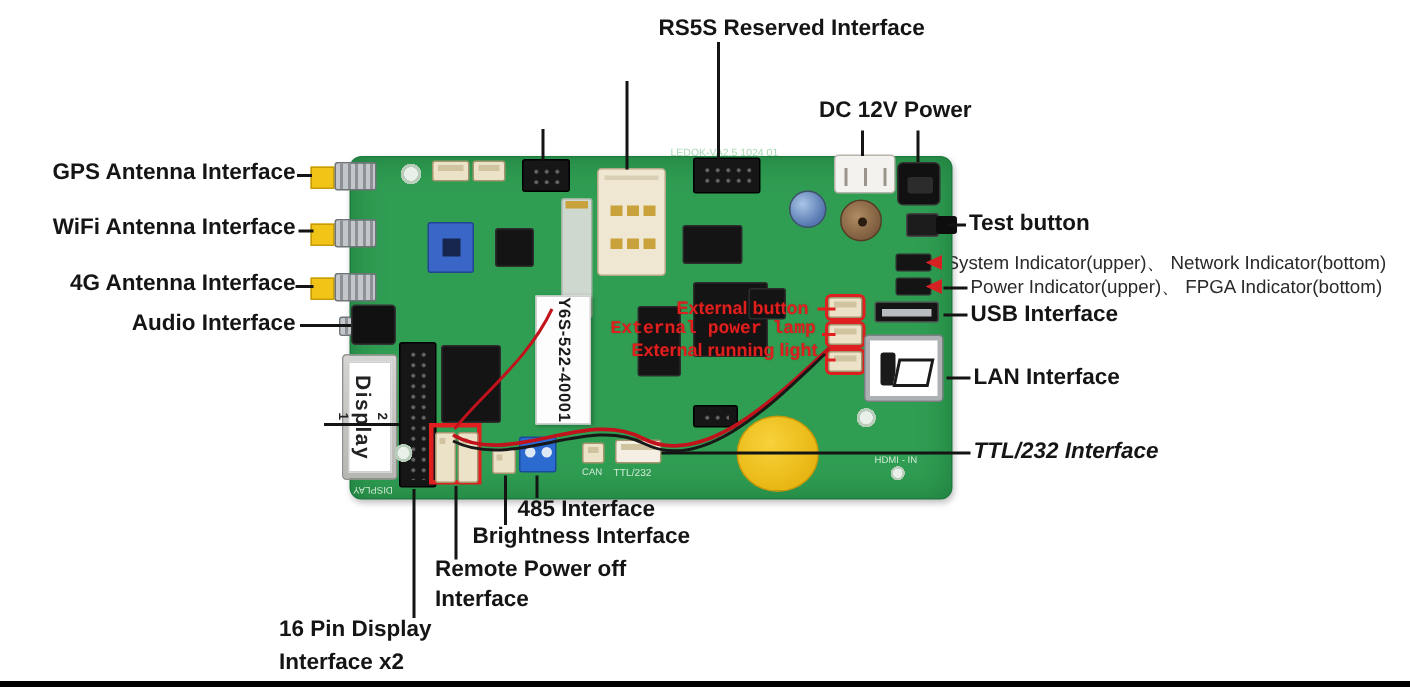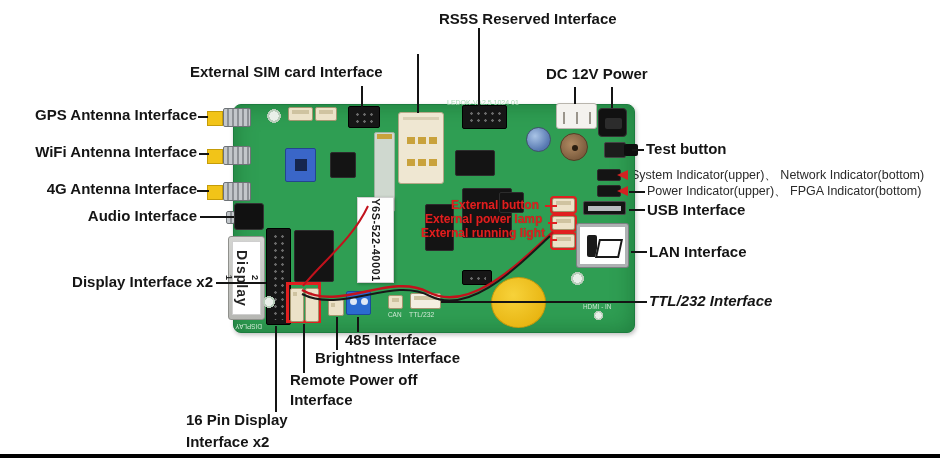--- a/index.html
+++ b/index.html
@@ -202,41 +202,39 @@
   <div class="vline" style="left:357px;top:317px;height:15px;"></div>
   <div class="vline" style="left:336px;top:317px;height:33px;"></div>
   <div class="vline" style="left:303px;top:324px;height:49px;"></div>
   <div class="vline" style="left:275px;top:326px;height:86px;"></div>
 
   <div class="redline" style="left:545px;top:205px;width:12px;"></div>
   <div class="redline" style="left:548px;top:222px;width:9px;"></div>
   <div class="redline" style="left:551px;top:239px;width:6px;"></div>
 
   <div class="lbl" style="left:439px;top:10px;">RS5S Reserved Interface</div>
-  <div class="lbl" style="left:190px;top:63px;">External  SIM card Interface</div>
   <div class="lbl" style="left:546px;top:65px;text-align:center;">DC 12V Power</div>
 
   <div class="lbl" style="right:743px;top:143px;">WiFi Antenna Interface</div>
   <div class="lbl" style="right:743px;top:106px;">GPS Antenna Interface</div>
   <div class="lbl" style="right:743px;top:180px;">4G Antenna Interface</div>
   <div class="lbl" style="right:743px;top:207px;">Audio Interface</div>
-  <div class="lbl" style="right:727px;top:273px;">Display Interface x2</div>
 
   <div class="lbl" style="left:646px;top:140px;">Test button</div>
   <div class="lbl sm" style="left:631px;top:168px;">System Indicator(upper)、 Network Indicator(bottom)</div>
   <div class="lbl sm" style="left:647px;top:184px;">Power Indicator(upper)、 FPGA Indicator(bottom)</div>
   <div class="lbl" style="left:647px;top:201px;">USB Interface</div>
   <div class="lbl" style="left:649px;top:243px;">LAN Interface</div>
   <div class="lbl" style="left:649px;top:292px;font-style:italic;">TTL/232 Interface</div>
 
   <div class="lbl" style="left:345px;top:331px;">485 Interface</div>
   <div class="lbl" style="left:290px;top:371px;">Remote Power off</div>
   <div class="lbl" style="left:315px;top:349px;">Brightness Interface</div>
   <div class="lbl" style="left:290px;top:391px;">Interface</div>
   <div class="lbl" style="left:186px;top:411px;">16 Pin Display</div>
   <div class="lbl" style="left:186px;top:433px;">Interface x2</div>
 
   <div class="rlbl" style="left:451px;top:198px;">External button</div>
-  <div class="rlbl" style="left:425px;top:212px;">External power lamp</div>
+  <div class="rlbl" style="left:407px;top:212px;font-family:Liberation Mono, monospace;">External power lamp</div>
   <div class="rlbl" style="left:421px;top:226px;">External running light</div>
 
   <div style="position:absolute;left:0;top:454px;width:940px;height:4px;background:#000;"></div>
 </div>
 
 </body></html>

